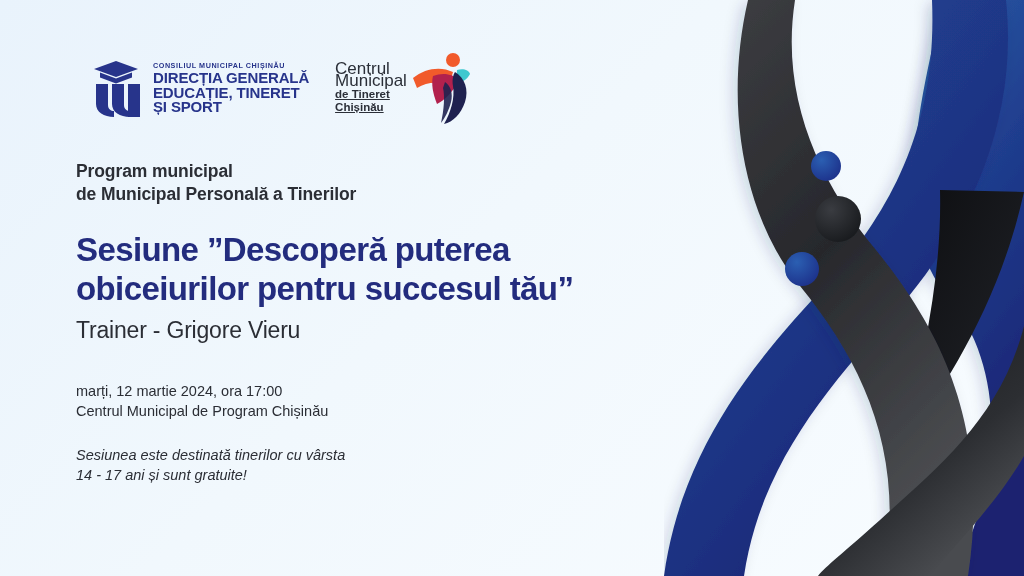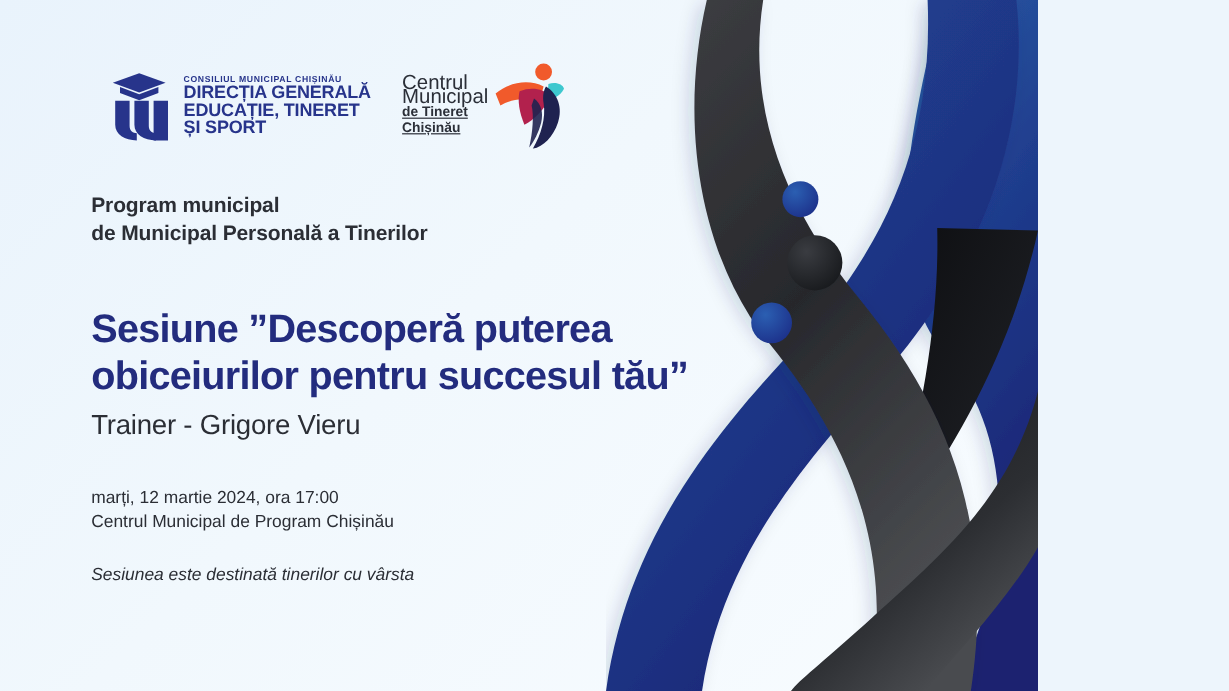--- a/index.html
+++ b/index.html
@@ -9,21 +9,21 @@
   body {
     width: 1024px;
     height: 576px;
     overflow: hidden;
     font-family: "Liberation Sans", sans-serif;
     background: #edf5fc;
   }
 
   #poster {
     position: relative;
-    width: 865px;
+    width: 1024px;
     height: 576px;
     background: linear-gradient(135deg, #e9f3fc 0%, #f1f8fd 45%, #f8fcff 100%);
     overflow: hidden;
   }
 
   
   #artwork {
     position: absolute;
     top: 0;
     right: 0;
@@ -109,21 +109,21 @@
 
   .program {
     color: #2b2e35;
     font-size: 17.5px;
     font-weight: 700;
     line-height: 23px;
     letter-spacing: -0.1px;
   }
 
   .session-title {
-    margin-top: 48px;
+    margin-top: 24px;
     color: #232c7e;
     font-size: 33px;
     font-weight: 700;
     line-height: 39px;
     letter-spacing: -0.6px;
   }
 
   .trainer {
     margin-top: 8px;
     color: #2b2e35;
@@ -284,16 +284,17 @@
 
     <div class="trainer">Trainer - Grigore Vieru</div>
 
     <div class="when-where">
       <div>marți, 12 martie 2024, ora 17:00</div>
       <div>Centrul Municipal de Program Chișinău</div>
     </div>
 
     <div class="audience-note">
       <div>Sesiunea este destinată tinerilor cu vârsta</div>
+      <div>14 - 17 ani și sunt gratuite!</div>
     </div>
   </div>
 
 </div>
 
 </body></html>

